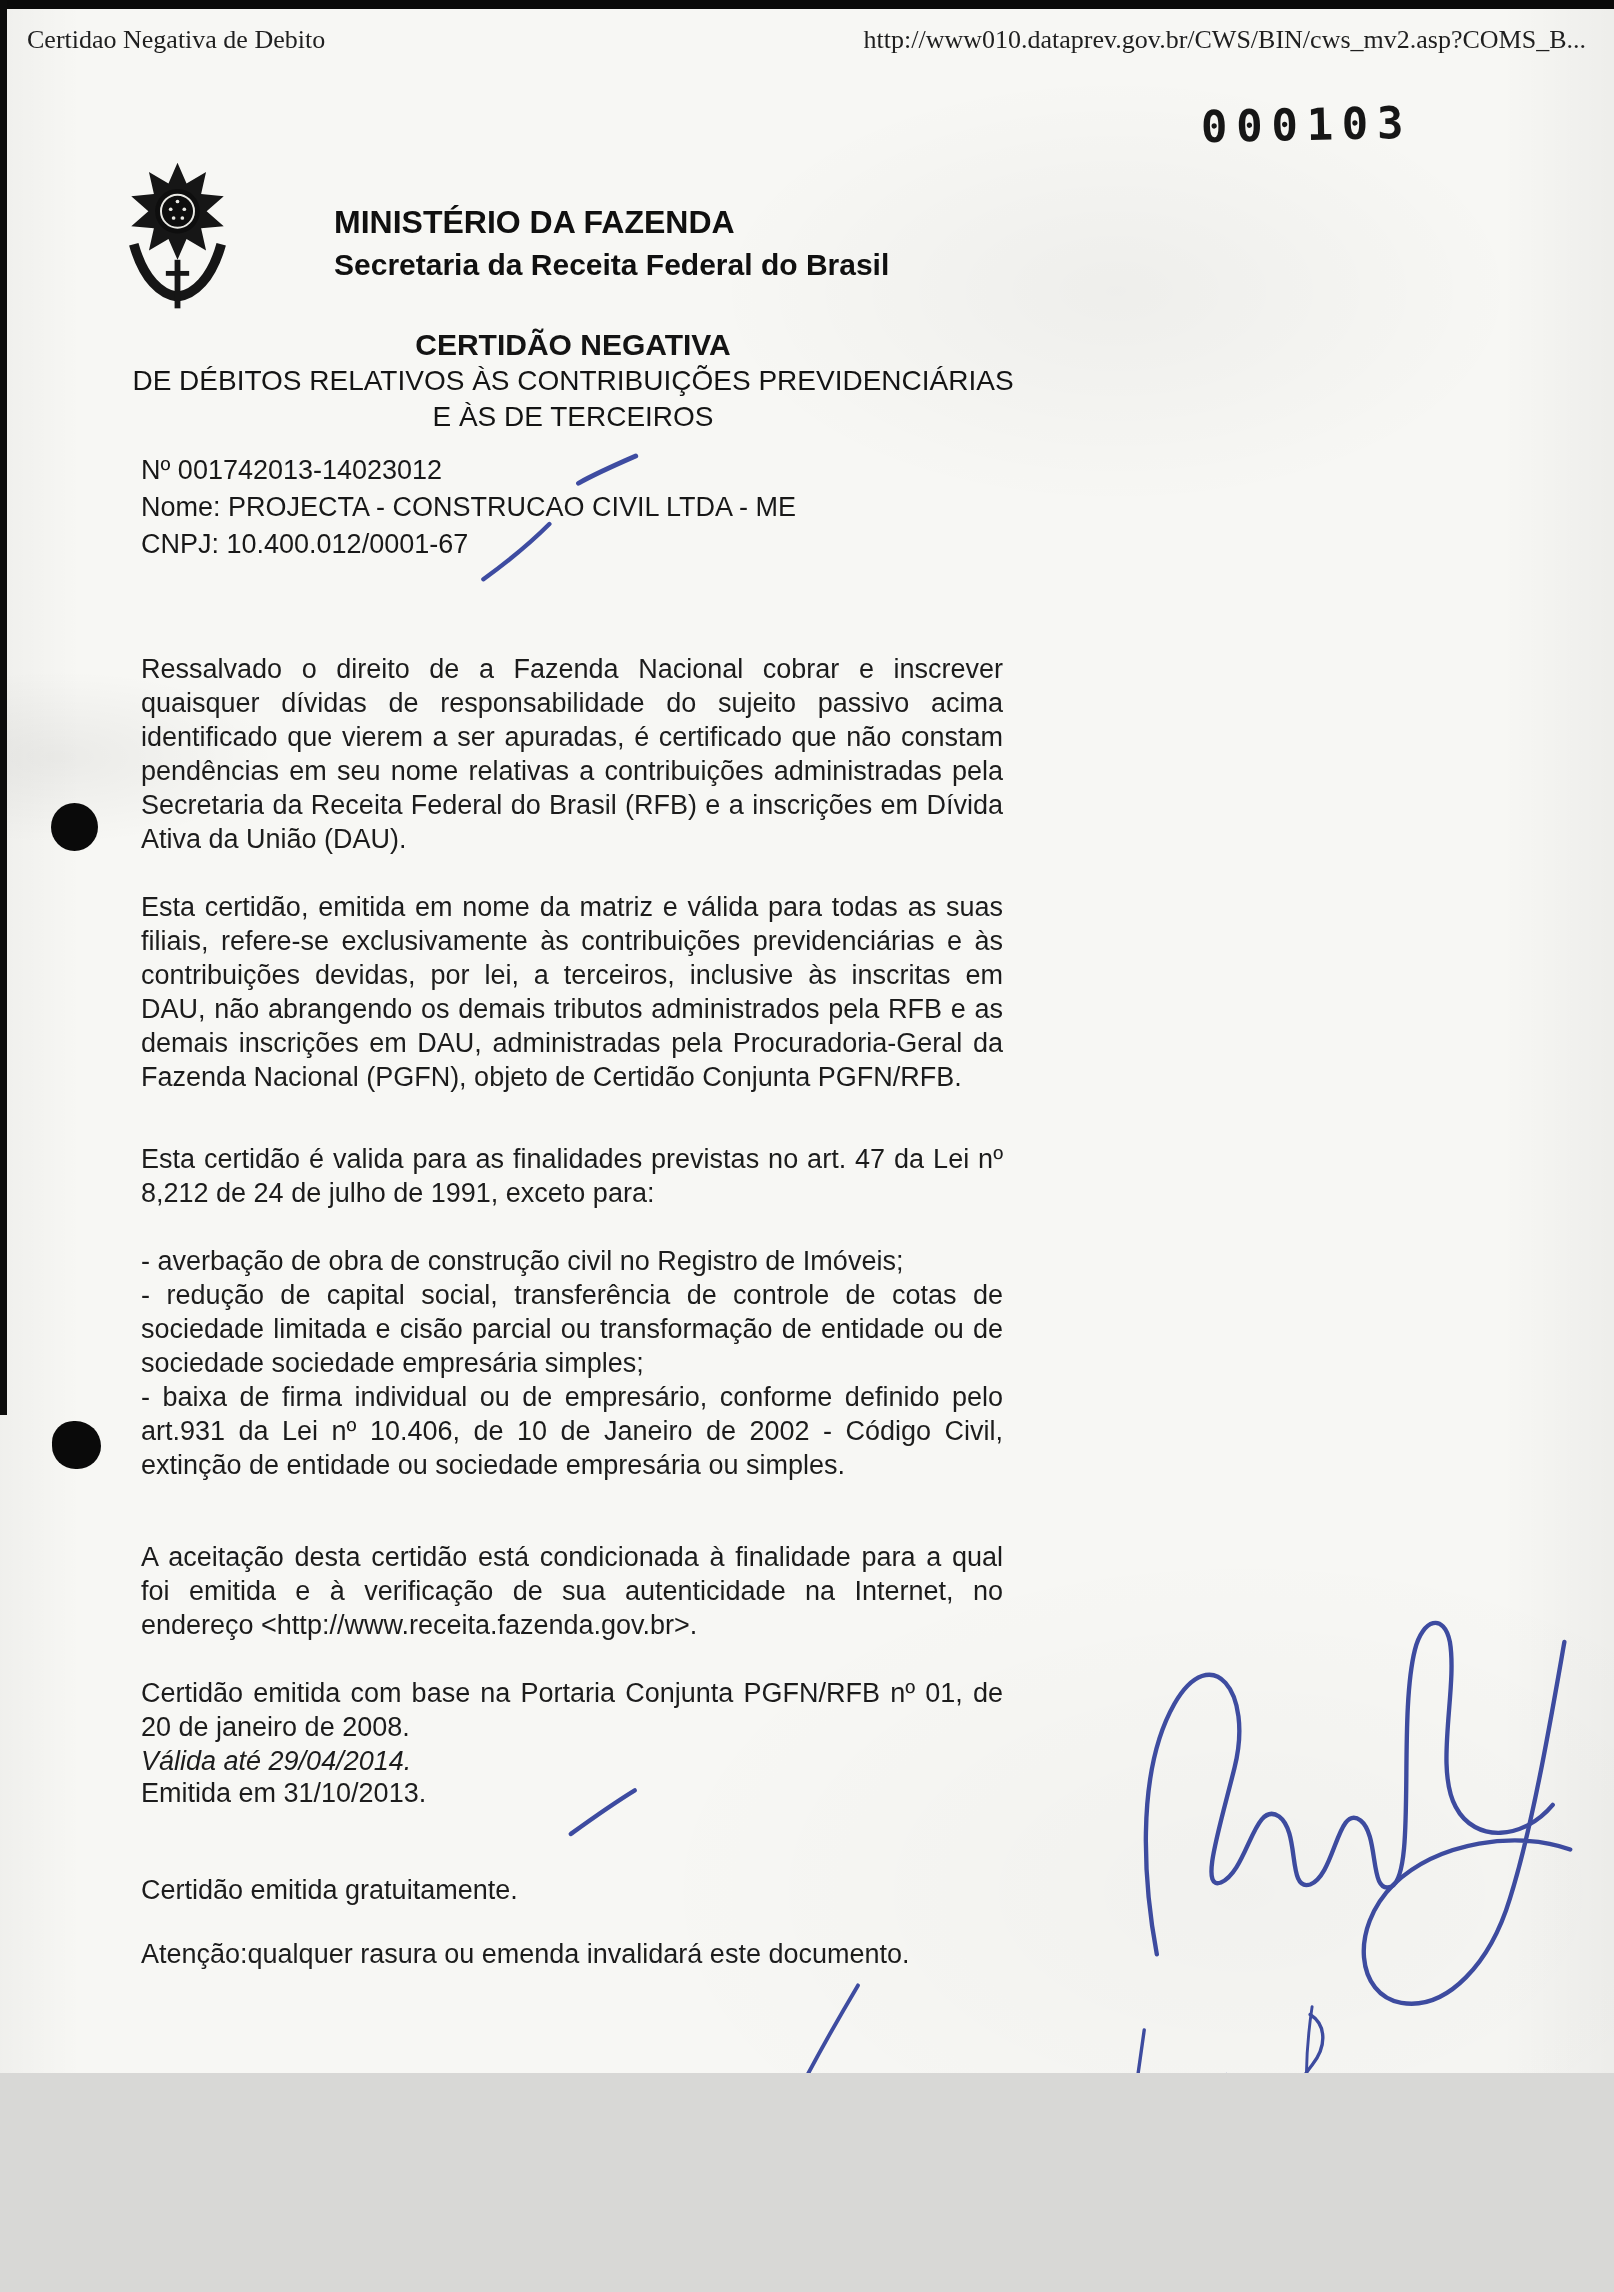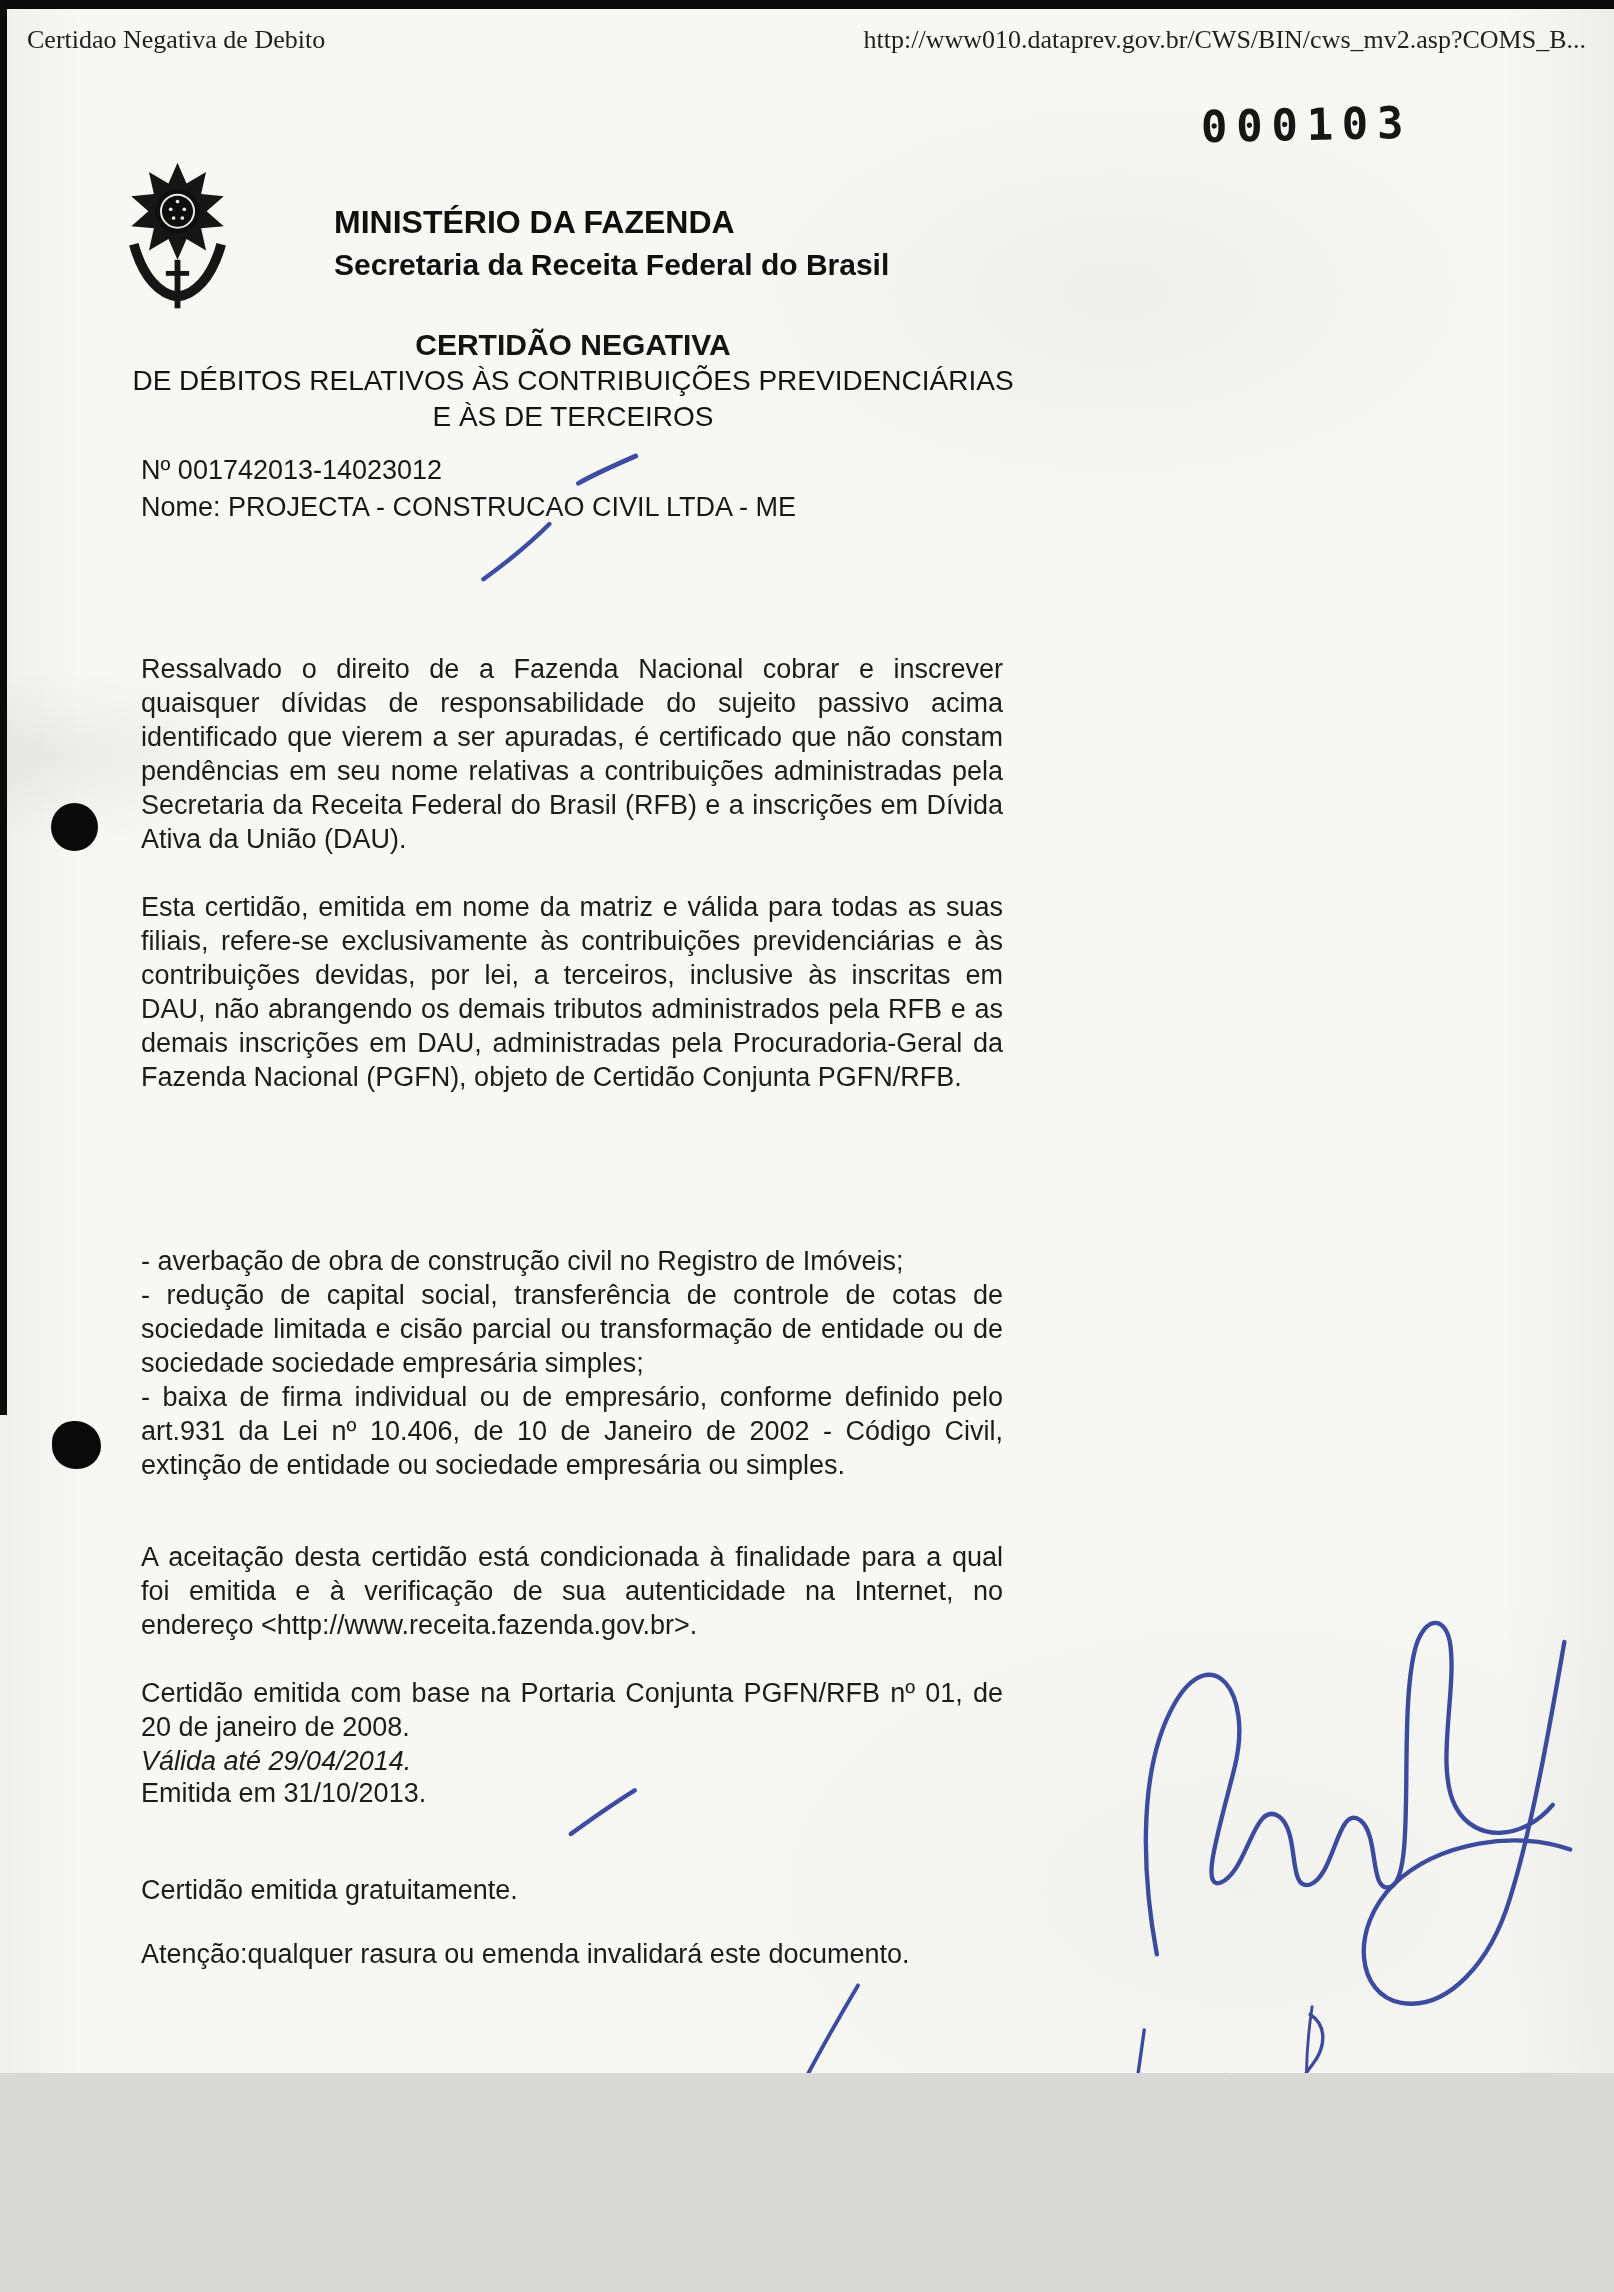--- a/index.html
+++ b/index.html
@@ -86,24 +86,26 @@
 
   <div class="abs title-block">
     <div class="t1">CERTIDÃO NEGATIVA</div>
     <div class="t2">DE DÉBITOS RELATIVOS ÀS CONTRIBUIÇÕES PREVIDENCIÁRIAS</div>
     <div class="t3">E ÀS DE TERCEIROS</div>
   </div>
 
   <div class="abs id-block">
     <div>Nº 001742013-14023012</div>
     <div>Nome: PROJECTA - CONSTRUCAO CIVIL LTDA - ME</div>
+    <div>CNPJ: 10.400.012/0001-67</div>
   </div>
 
   <div class="abs body-text" style="top:652px;">Ressalvado o direito de a Fazenda Nacional cobrar e inscrever quaisquer dívidas de responsabilidade do sujeito passivo acima identificado que vierem a ser apuradas, é certificado que não constam pendências em seu nome relativas a contribuições administradas pela Secretaria da Receita Federal do Brasil (RFB) e a inscrições em Dívida Ativa da União (DAU).</div>
   <div class="abs body-text" style="top:890px;">Esta certidão, emitida em nome da matriz e válida para todas as suas filiais, refere-se exclusivamente às contribuições previdenciárias e às contribuições devidas, por lei, a terceiros, inclusive às inscritas em DAU, não abrangendo os demais tributos administrados pela RFB e as demais inscrições em DAU, administradas pela Procuradoria-Geral da Fazenda Nacional (PGFN), objeto de Certidão Conjunta PGFN/RFB.</div>
+  <div class="abs body-text" style="top:1142px;">Esta certidão é valida para as finalidades previstas no art. 47 da Lei nº 8,212 de 24 de julho de 1991, exceto para:</div>
   <div class="abs body-text" style="top:1244px;">
     <div>- averbação de obra de construção civil no Registro de Imóveis;</div>
     <div>- redução de capital social, transferência de controle de cotas de sociedade limitada e cisão parcial ou transformação de entidade ou de sociedade sociedade empresária simples;</div>
     <div>- baixa de firma individual ou de empresário, conforme definido pelo art.931 da Lei nº 10.406, de 10 de Janeiro de 2002 - Código Civil, extinção de entidade ou sociedade empresária ou simples.</div>
   </div>
   <div class="abs body-text" style="top:1540px;">A aceitação desta certidão está condicionada à finalidade para a qual foi emitida e à verificação de sua autenticidade na Internet, no endereço &lt;http://www.receita.fazenda.gov.br&gt;.</div>
   <div class="abs body-text" style="top:1676px;">Certidão emitida com base na Portaria Conjunta PGFN/RFB nº 01, de 20 de janeiro de 2008.</div>
   <div class="abs body-text nowrapline" style="top:1776px;">Emitida em 31/10/2013.</div>
   <div class="abs body-text nowrapline" style="top:1744px;font-style:italic;">Válida até 29/04/2014.</div>
   <div class="abs body-text nowrapline" style="top:1873px;">Certidão emitida gratuitamente.</div>

